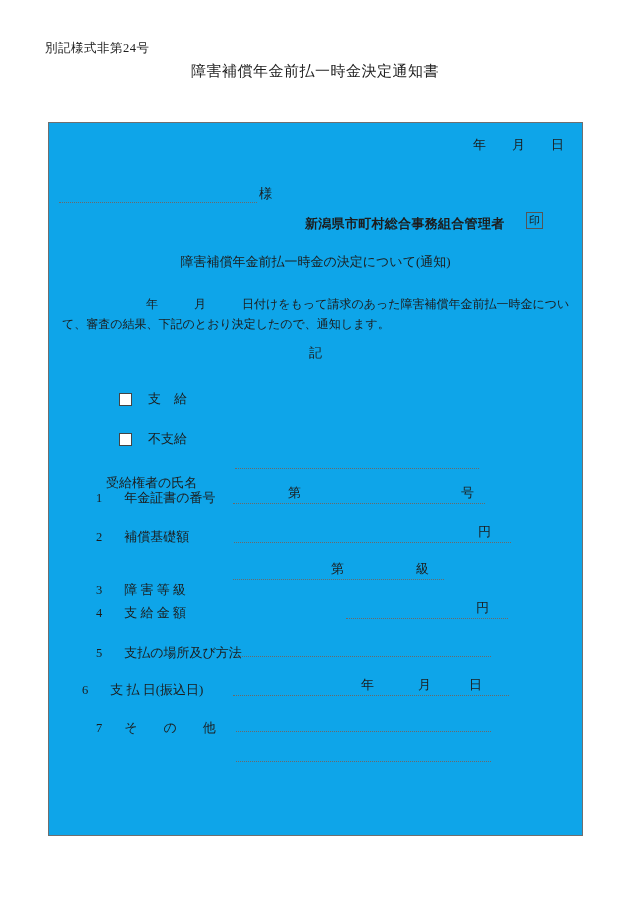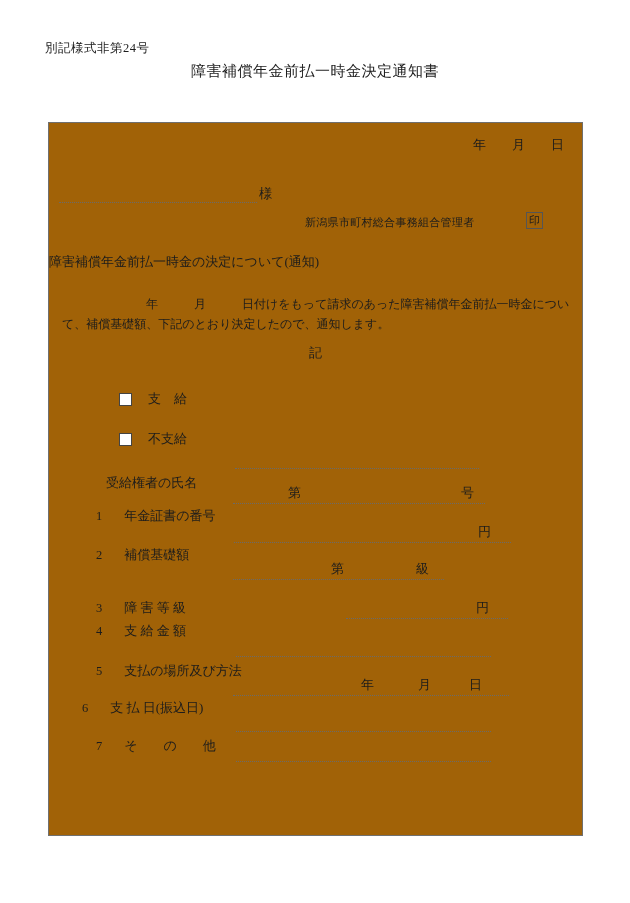--- a/index.html
+++ b/index.html
@@ -4,35 +4,35 @@
 <style>
   html,body{margin:0;padding:0;}
   body{
     width:630px;height:903px;background:#ffffff;position:relative;
     font-family:"Liberation Serif","DejaVu Serif",serif;color:#1c1c1c;
     overflow:hidden;
   }
   .abs{position:absolute;}
   .form-number{left:45px;top:40px;font-size:12.5px;letter-spacing:.5px;}
   .doc-title{left:0;top:62px;width:630px;text-align:center;font-size:15px;letter-spacing:.5px;}
-  .notice-box{left:48px;top:122px;width:533px;height:712px;border:1px solid #6f6f6f;background:#a16207;}
+  .notice-box{left:48px;top:122px;width:533px;height:712px;border:1px solid #6f6f6f;background:#0ea5e9;}
   .date-line{top:13px;right:18px;font-size:13px;}
   .addressee-row{top:60px;left:10px;height:20px;font-size:13.5px;display:flex;align-items:flex-end;}
   .addressee-blank{display:inline-block;width:198px;height:18px;border-bottom:1.5px dotted #6a6a6a;margin-right:2px;}
-  .issuer{top:92px;left:256px;font-size:11px;letter-spacing:.3px;}
+  .issuer{top:92px;left:256px;font-size:13px;letter-spacing:.3px;font-weight:bold;}
   .seal{top:89px;left:477px;font-size:11px;border:1px solid #555;padding:1px 2px;line-height:1.2;}
-  .subject{top:130px;left:0;width:533px;text-align:left;font-size:13px;}
+  .subject{top:130px;left:0;width:533px;text-align:center;font-size:13px;}
   .body-par{top:171px;left:13px;width:510px;font-size:12px;line-height:20px;white-space:pre-wrap;}
   .ki{top:221px;left:0;width:533px;text-align:center;font-size:13px;}
   .cb-row{left:70px;height:16px;font-size:13px;display:flex;align-items:center;}
   .cb-row1{top:268px;}
   .cb-row2{top:308px;}
   .cbox{display:inline-block;width:11px;height:11px;border:1px solid #444;margin-right:16px;background:#fff;}
   .recipient-label{top:331px;left:57px;font-size:13px;margin-top:20px;}
-  .item-row{font-size:13px;margin-top:18px;}
+  .item-row{font-size:13px;}
   .item-no{display:inline-block;width:25px;font-size:12.5px;}
   .dotline{border-bottom:1.5px dotted #6a6a6a;height:18px;}
   .mk{position:absolute;bottom:1px;font-size:13px;}
   .footer-par{top:651px;left:10px;width:514px;font-size:12px;line-height:19px;white-space:pre-wrap;}
 </style>
 </head>
 <body>
 
 <div class="abs form-number">別記様式非第24号</div>
 <div class="abs doc-title">障害補償年金前払一時金決定通知書</div>
@@ -44,21 +44,21 @@
   <div class="abs addressee-row">
     <span class="addressee-blank"></span>
     <span>様</span>
   </div>
 
   <div class="abs issuer">新潟県市町村総合事務組合管理者</div>
   <div class="abs seal">印</div>
 
   <div class="abs subject">障害補償年金前払一時金の決定について(通知)</div>
 
-  <div class="abs body-par">　　　　　　　年　　　月　　　日付けをもって請求のあった障害補償年金前払一時金について、補償基礎額、下記のとおり決定したので、通知します。</div>
+  <div class="abs body-par">　　　　　　　年　　　月　　　日付けをもって請求のあった障害補償年金前払一時金について、審査の結果、下記のとおり決定したので、通知します。</div>
 
   <div class="abs ki">記</div>
 
   <div class="abs cb-row cb-row1">
     <span class="cbox"></span>
     <span>支　給</span>
   </div>
   <div class="abs cb-row cb-row2">
     <span class="cbox"></span>
     <span>不支給</span>

